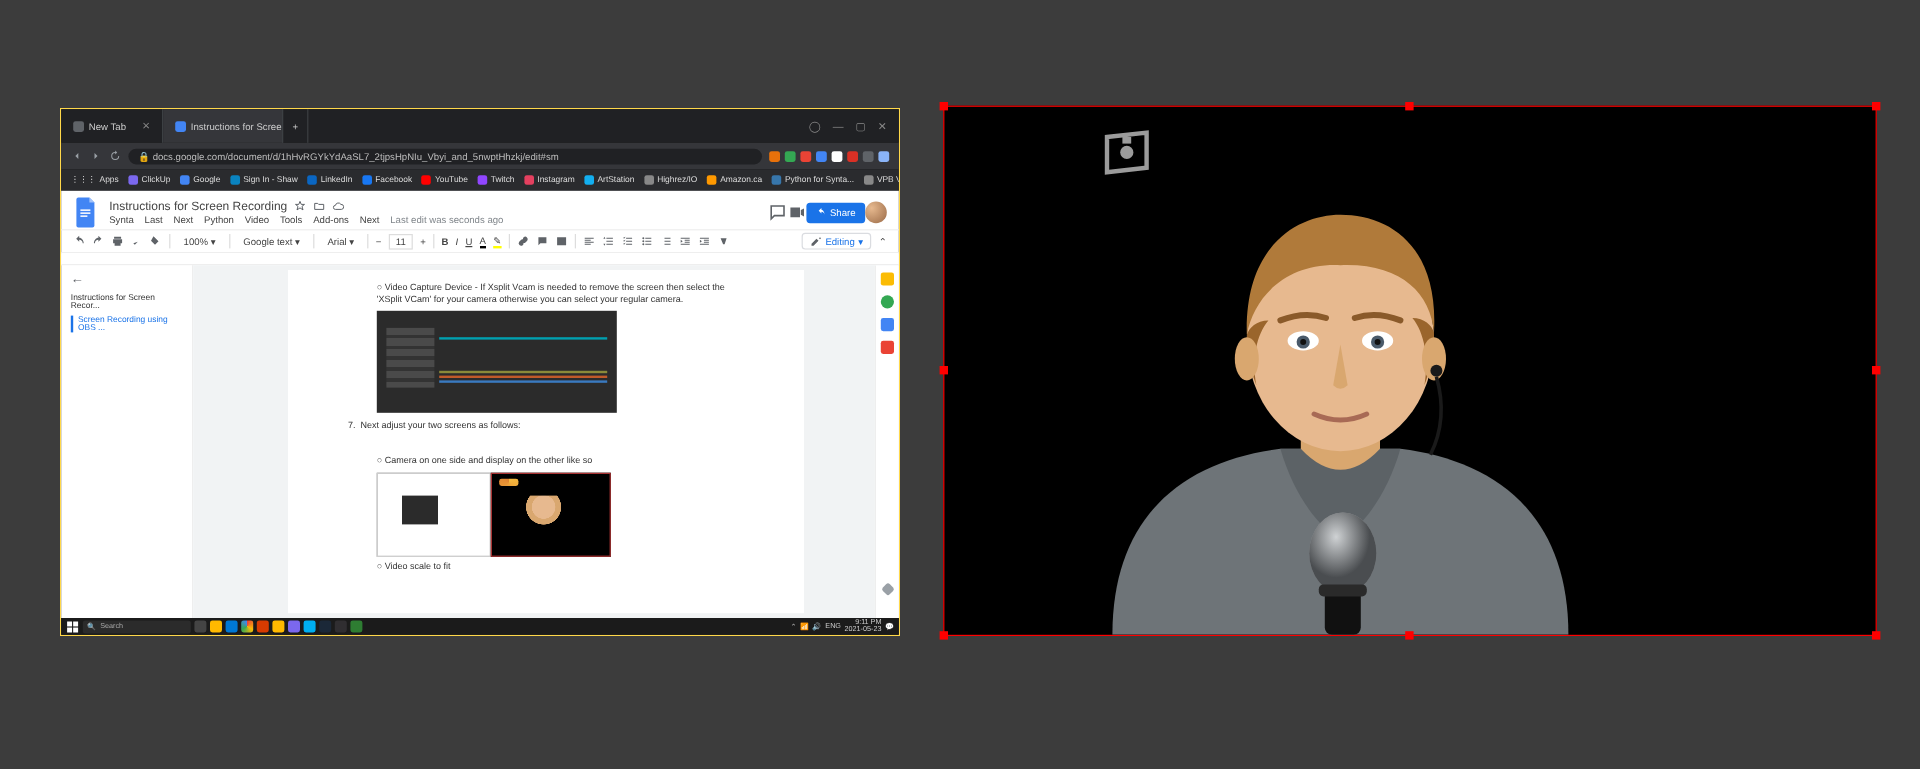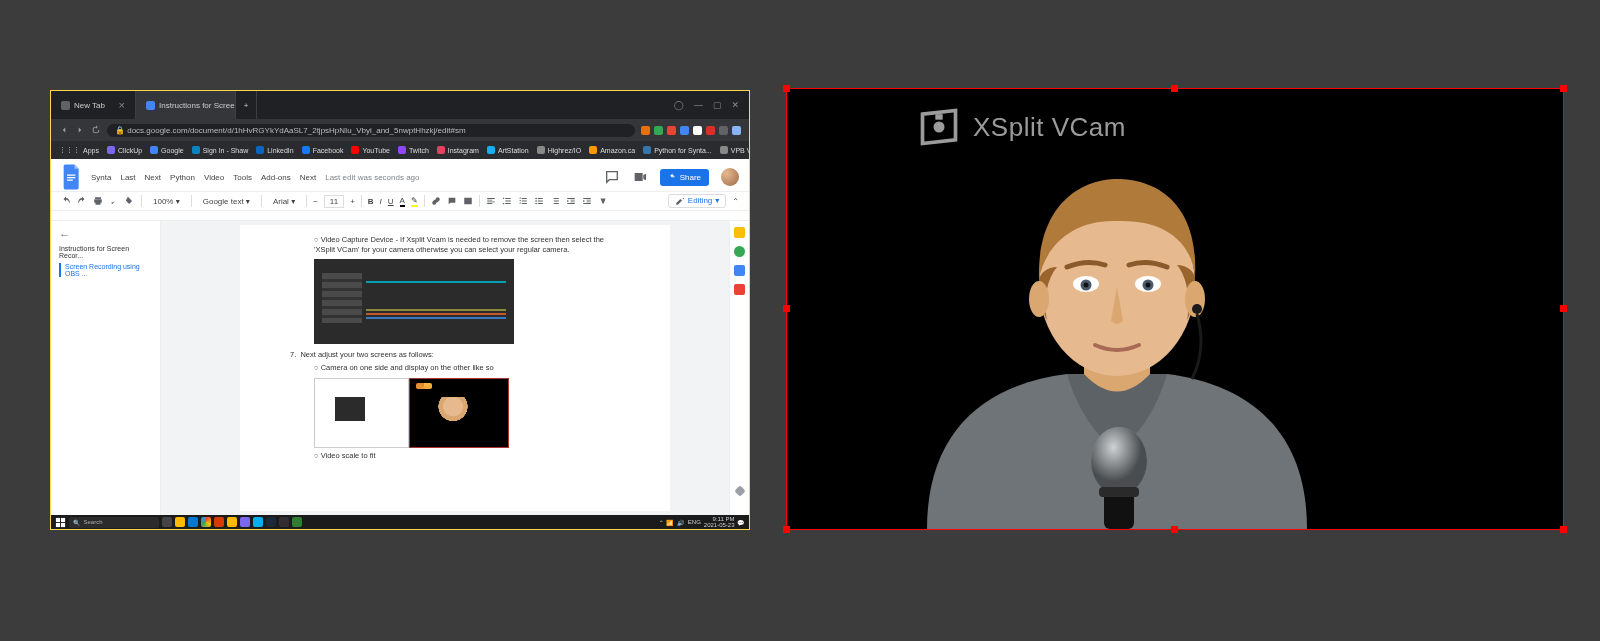--- a/index.html
+++ b/index.html
@@ -28,40 +28,40 @@
   .docs{background:#fff;height:calc(100% - 28px - 22px - 18px - 14px);display:flex;flex-direction:column}
   .dh{display:flex;align-items:center;padding:4px 10px 0 10px;gap:8px}
   .dlogo{width:22px;height:28px;display:flex;align-items:center;justify-content:center}
   .dlogo svg{width:20px;height:26px}
   .dtitle{display:flex;flex-direction:column;gap:1px;flex:1;min-width:0}
   .dtrow{display:flex;align-items:center;gap:6px;font-size:10px;color:#444}
   .dtrow .star,.dtrow .fold,.dtrow .cld{width:10px;height:10px;color:#5f6368}
   .dmenu{display:flex;gap:9px;font-size:8px;color:#444}
   .dmenu span{cursor:default}
   .dmenu .last{color:#80868b}
-  .dh-right{display:flex;align-items:center;gap:12px}
+  .dh-right{display:flex;align-items:center;gap:0}
   .sharebtn{background:#1a73e8;color:#fff;font-size:8px;padding:4px 8px;border-radius:3px;display:flex;align-items:center;gap:3px}
   .avatar{width:18px;height:18px;border-radius:50%;background:radial-gradient(circle at 30% 30%,#e7b98f,#9a6a46)}
   .meet{width:16px;height:16px}
   .tbar{border-top:1px solid #eee;border-bottom:1px solid #eee;height:20px;display:flex;align-items:center;gap:6px;padding:0 10px;font-size:8px;color:#444;overflow:hidden}
   .tbar .sep{width:1px;height:12px;background:#ddd}
   .tbar svg{width:10px;height:10px;fill:#5f6368}
   .tbar .sel{padding:1px 5px}
-  .editbtn{margin-left:auto;display:flex;align-items:flex-start;gap:3px;color:#1a73e8;border:1px solid #dadce0;padding:1px 6px;border-radius:3px}
+  .editbtn{margin-left:auto;display:flex;align-items:center;gap:3px;color:#1a73e8;border:1px solid #dadce0;padding:1px 6px;border-radius:3px}
   .ruler{height:10px;background:#fff;border-bottom:1px solid #eee}
   .dbody{flex:1;display:flex;min-height:0}
   .outline{width:110px;border-right:1px solid #eee;padding:6px 8px;font-size:7px;color:#555}
   .outline .back{display:block;margin-bottom:6px;font-size:11px;color:#5f6368}
   .outline .h1{color:#333;margin-bottom:4px;overflow:hidden;text-overflow:ellipsis}
   .outline .h2{color:#1a73e8;border-left:2px solid #1a73e8;padding-left:4px;overflow:hidden;text-overflow:ellipsis}
   .page{flex:1;overflow:hidden;background:#f1f3f4;display:flex;justify-content:center;padding:4px 4px;position:relative}
   .sheet{background:#fff;width:430px;padding:10px 50px;font-size:7.5px;color:#333;line-height:1.35}
   .sheet .b{margin-left:24px;margin-bottom:4px}
   .sheet .b::before{content:"○ ";color:#555}
-  .sheet .n{margin-bottom:3px}
+  .sheet .n{margin-bottom:19px}
   .emb{background:#2b2b2b;width:200px;height:85px;margin:3px 0 6px 24px;position:relative;overflow:hidden}
   .emb::before{content:"";position:absolute;left:8px;top:14px;width:40px;height:50px;background:repeating-linear-gradient(#4a4a4a,#4a4a4a 6px,#333 6px,#333 9px)}
   .emb::after{content:"";position:absolute;left:52px;top:22px;width:140px;height:2px;background:#00a0b0;box-shadow:0 28px 0 0 #8a8a3a,0 32px 0 0 #c05a2a,0 36px 0 0 #3a7ac0}
   .emb2{background:#2b2b2b;width:195px;height:70px;margin:3px 0 3px 24px;display:flex}
   .emb2 .l{width:95px;background:#fff;border:1px solid #ccc;position:relative}
   .emb2 .l::after{content:"";position:absolute;top:18px;left:20px;width:30px;height:24px;background:#2b2b2b}
   .emb2 .r{flex:1;border:1px solid #a33;position:relative;background:#000}
   .emb2 .r::before{content:"";position:absolute;left:6px;top:4px;width:16px;height:6px;background:conic-gradient(#f8c040,#e08030);border-radius:2px}
   .emb2 .r::after{content:"";position:absolute;left:28px;top:18px;width:30px;height:38px;background:radial-gradient(circle at 50% 25%,#e7b98f 0 30%,#d9a76f 31% 45%,#000 46%)}
   .sidestrip{position:absolute;right:0;top:0;bottom:0;width:20px;background:#fff;border-left:1px solid #eee;display:flex;flex-direction:column;align-items:center;gap:8px;padding-top:6px}
@@ -203,20 +203,32 @@
         <div class="dlogo">
           <svg viewBox="0 0 24 30">
               <path fill="#4285f4" d="M4 0h11l5 5v23a2 2 0 01-2 2H4a2 2 0 01-2-2V2a2 2 0 012-2z"></path>
               <path fill="#a1c2fa" d="M15 0l5 5h-5z"></path>
               <rect x="6" y="12" width="10" height="1.5" fill="#fff"></rect>
               <rect x="6" y="15" width="10" height="1.5" fill="#fff"></rect>
               <rect x="6" y="18" width="7" height="1.5" fill="#fff"></rect>
             </svg>
         </div>
         <div class="dtitle">
+          <div class="dtrow">
+            <span>Instructions for Screen Recording</span>
+            <svg class="star" viewBox="0 0 24 24" fill="none" stroke="#5f6368" stroke-width="2">
+                <path d="M12 2l2.5 6H21l-5 4 2 7-6-4-6 4 2-7-5-4h6.5z"></path>
+              </svg>
+            <svg class="fold" viewBox="0 0 24 24" fill="none" stroke="#5f6368" stroke-width="2">
+                <path d="M3 6h6l2 2h10v10H3z"></path>
+              </svg>
+            <svg class="cld" viewBox="0 0 24 24" fill="none" stroke="#5f6368" stroke-width="2">
+                <path d="M6 18a4 4 0 010-8 6 6 0 0111-2 5 5 0 011 10z"></path>
+              </svg>
+          </div>
           <div class="dmenu">
             <span>Synta</span>
             <span>Last</span>
             <span>Next</span>
             <span>Python</span>
             <span>Video</span>
             <span>Tools</span>
             <span>Add-ons</span>
             <span>Next</span>
             <span class="last">Last edit was seconds ago</span>
@@ -382,21 +394,20 @@
     </div>
   </div>
 
   <div id="right">
     <div class="wm">
       <svg viewBox="0 0 48 48">
           <path d="M6 10 L42 6 L42 38 L6 42 Z" fill="none" stroke="#9b9b9b" stroke-width="4"></path>
           <circle cx="24" cy="24" r="6" fill="#9b9b9b"></circle>
           <rect x="20" y="10" width="8" height="6" fill="#9b9b9b"></rect>
         </svg>
-      <span>XSplit VCam</span>
     </div>
     <div class="person">
       <svg viewBox="0 0 500 380">
 
         <path d="M60 380 C60 280 120 235 200 225 L300 225 C380 235 440 280 440 380 Z" fill="#6e7478"></path>
         <path d="M200 225 C210 260 230 290 250 300 C270 290 290 260 300 225 Z" fill="#5c6266"></path>
 
         <path d="M217 225 Q250 260 283 225 L283 180 L217 180 Z" fill="#d9a76f"></path>
 
         <ellipse cx="250" cy="135" rx="78" ry="92" fill="#e7b98f"></ellipse>

